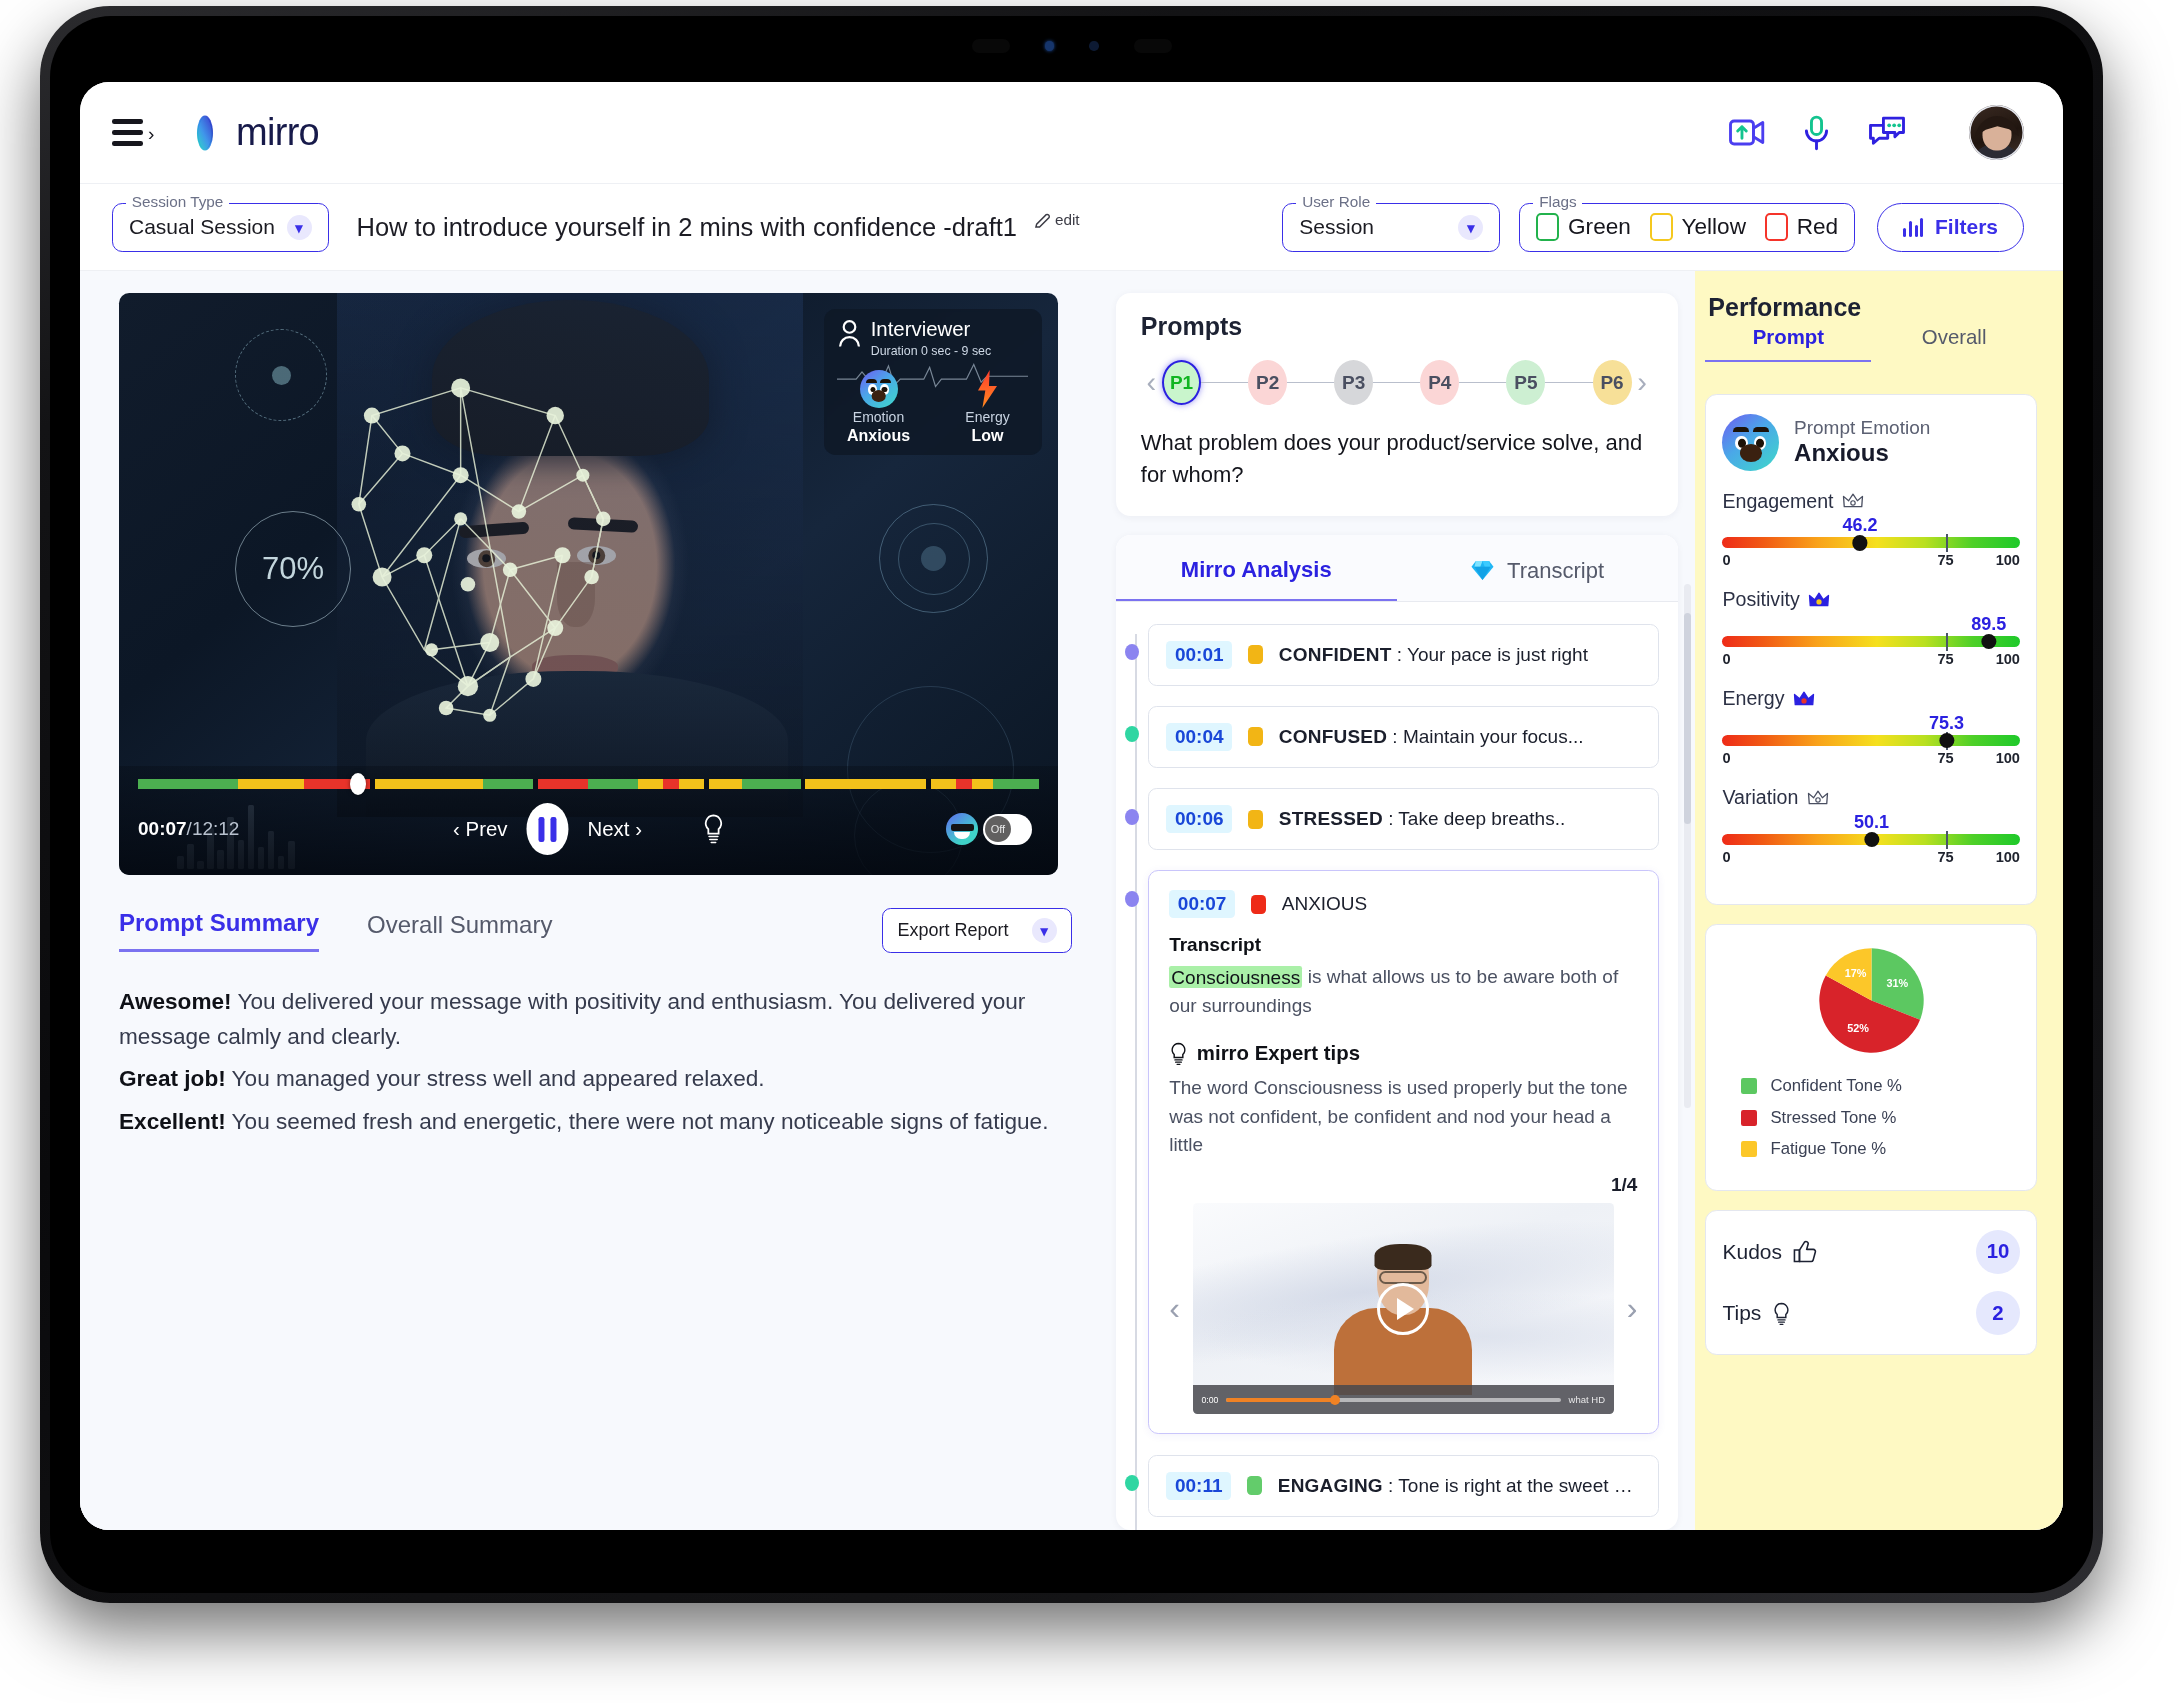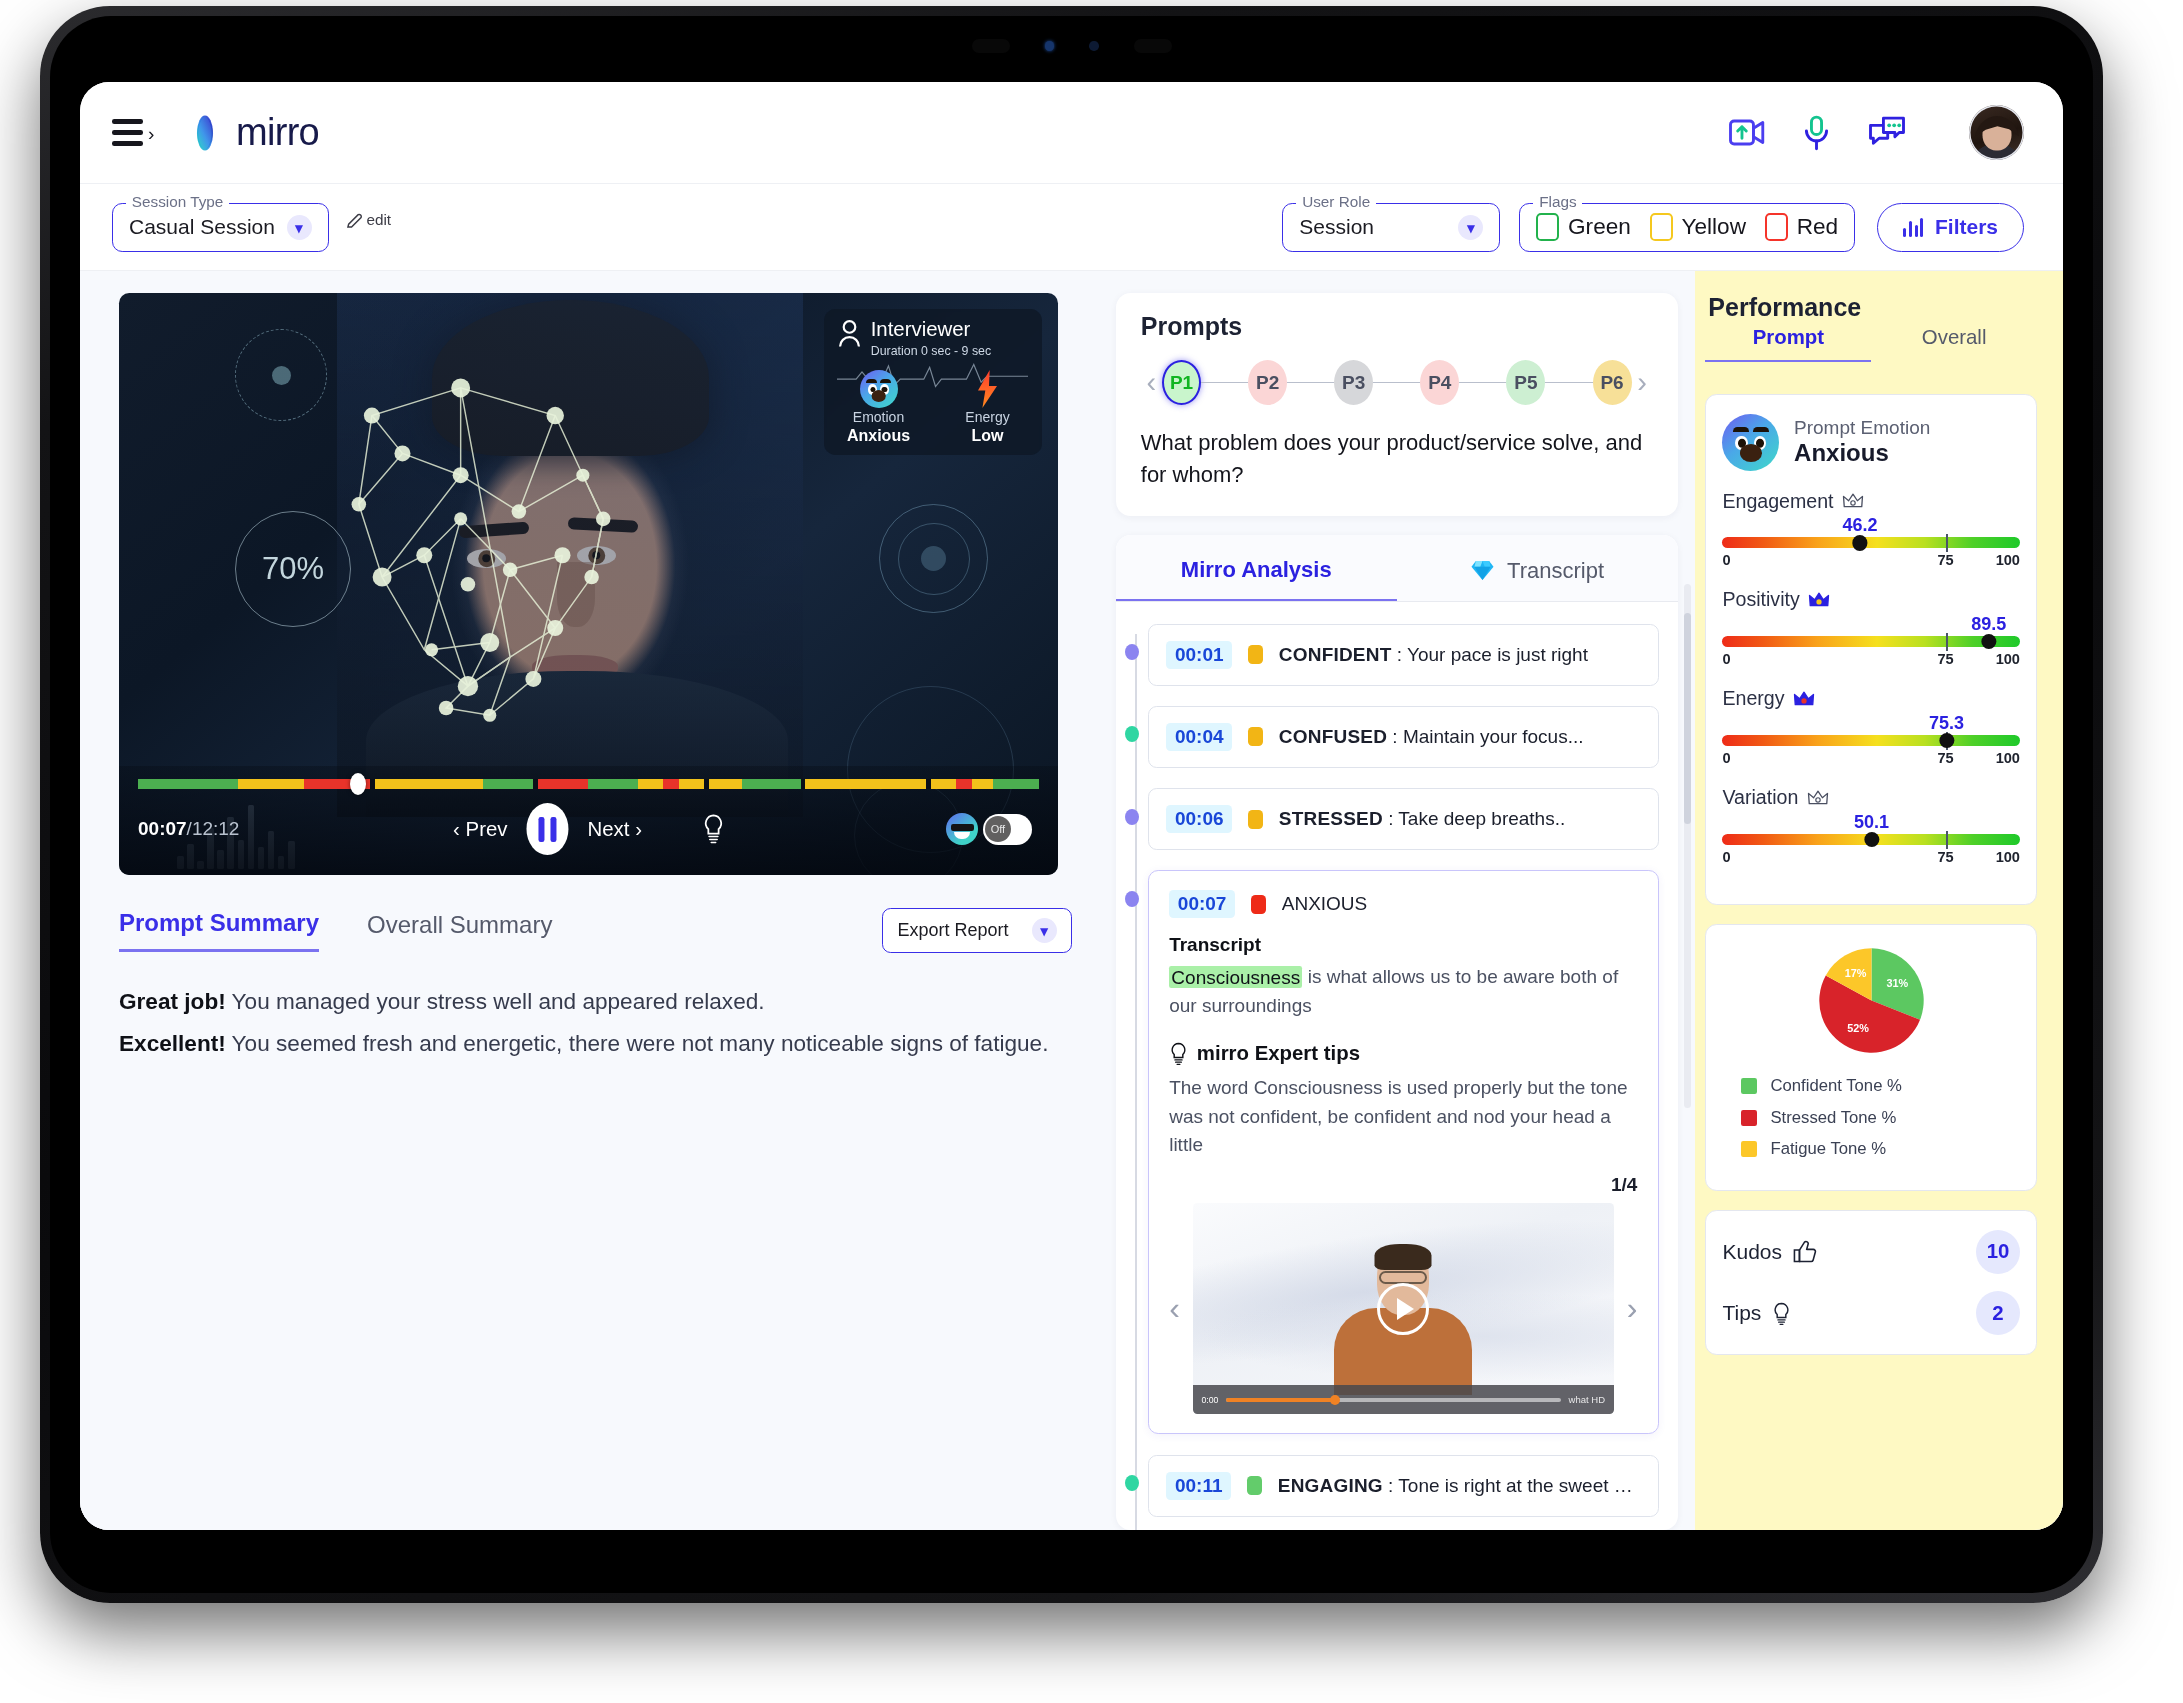--- a/index.html
+++ b/index.html
@@ -534,20 +534,21 @@
     </div>
   </div>
 
   <div class="filterbar">
     <div class="field-outline">
       <div class="field-legend">Session Type</div>
       <div class="field-value">Casual Session</div>
       <div class="chev-circle">▾</div>
     </div>
 
+    <div class="session-title">How to introduce yourself in 2 mins with confidence -draft1</div>
 
     <div class="edit-btn">
       <svg width="19" height="19" viewBox="0 0 26 26">
         <path d="M4 22 h5 L22 9 a3 3 0 0 0 -4 -4 L5 18 z" fill="none" stroke="#3c3c46" stroke-width="2"></path>
       </svg>
       <span class="edit-label">edit</span>
     </div>
 
     <div class="topbar-spacer"></div>
 
@@ -776,20 +777,23 @@
         <div class="sum-tab active">Prompt Summary</div>
         <div class="sum-tab">Overall Summary</div>
         <div class="export-btn">
           <span class="lbl">Export Report</span>
           <span class="chev-circle">▾</span>
         </div>
       </div>
 
       <div class="summary-body">
         <div class="summary-line">
+          <b>Awesome!</b><span> You delivered your message with positivity and enthusiasm. You delivered your message calmly and clearly.</span>
+        </div>
+        <div class="summary-line">
           <b>Great job!</b><span> You managed your stress well and appeared relaxed.</span>
         </div>
         <div class="summary-line">
           <b>Excellent!</b><span> You seemed fresh and energetic, there were not many noticeable signs of fatigue.</span>
         </div>
       </div>
     </div>
 
     <div class="col-mid">
       <div class="card prompts-card">

